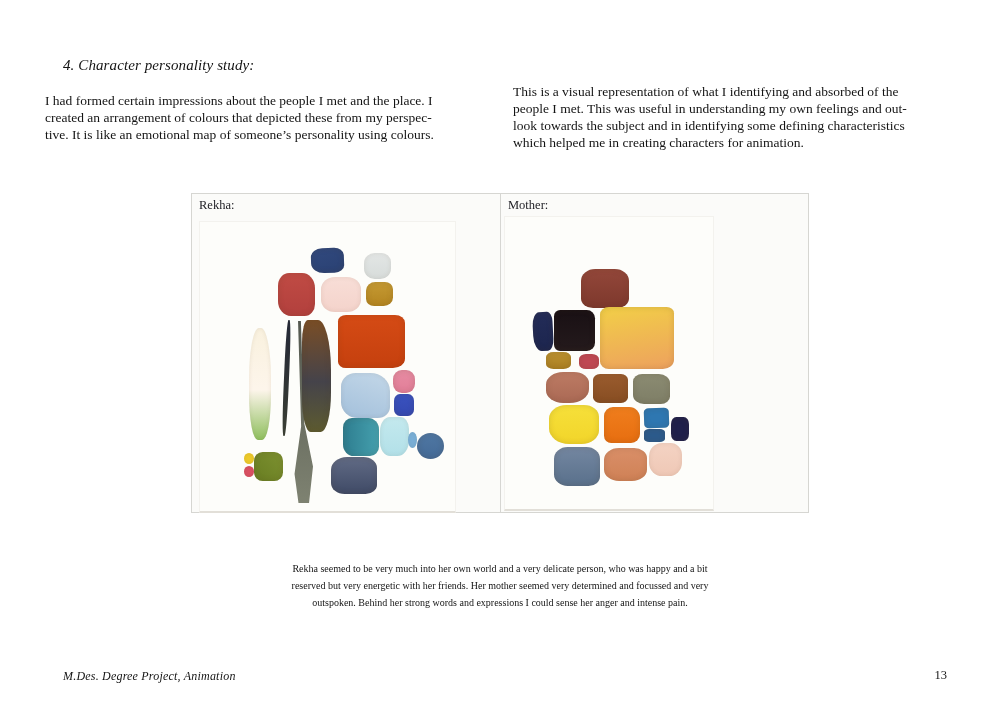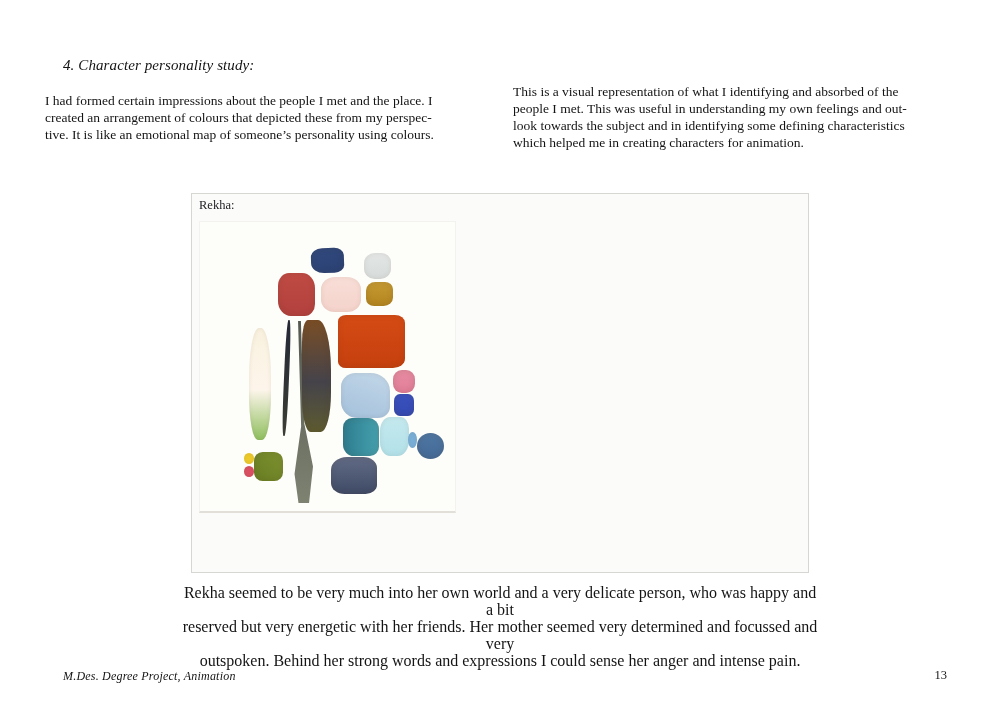--- a/index.html
+++ b/index.html
@@ -21,21 +21,21 @@
   .para {
     font-size: 13.5px;
     line-height: 17px;
     white-space: pre-line;
   }
   .para-left  { left: 45px;  top: 92px;  width: 430px; }
   .para-right { left: 513px; top: 83px;  width: 425px; }
 
   .figure {
     left: 191px; top: 193px;
-    width: 618px; height: 380px;
+    width: 618px; height: 320px;
     border: 1px solid var(--figure-border, #d6d6d2);
     display: flex;
     box-sizing: border-box;
     background: #fbfbf9;
   }
   .panel {
     position: relative;
     width: 309px; height: 100%;
     box-sizing: border-box;
   }
@@ -61,23 +61,23 @@
     box-shadow: inset 0 0 6px rgba(80,55,30,0.18);
   }
   .swatch.light { box-shadow: inset 0 0 5px rgba(80,55,30,0.10); }
   .swatch.circle { border-radius: 50% !important; }
   .swatch.streak { box-shadow: inset 0 0 4px rgba(80,55,30,0.10); }
   .swatch.brush {
     box-shadow: none;
     clip-path: polygon(32% 0%, 45% 0%, 60% 56%, 100% 80%, 82% 100%, 34% 100%, 16% 84%, 46% 58%);
   }
   .caption {
-    left: 180px; top: 584px; width: 640px;
+    left: 180px; top: 560px; width: 640px;
     text-align: center;
-    font-size: 16px;
+    font-size: 10px;
     line-height: 17px;
     white-space: pre-line;
   }
   .footer-left {
     left: 63px; top: 669px;
     font-style: italic;
     font-size: 12px;
     letter-spacing: 0.2px;
   }
   .page-number {
@@ -119,20 +119,41 @@
       <div class="swatch" style="left: 202px; top: 200px; width: 20px; height: 22px; border-radius: 30%; background: linear-gradient(rgb(58, 82, 191), rgb(52, 73, 178));"></div>
       <div class="swatch" style="left: 151px; top: 224px; width: 36px; height: 38px; border-radius: 25% 30%; background: linear-gradient(to left, rgb(69, 160, 174), rgb(46, 125, 143));"></div>
       <div class="swatch light" style="left: 188px; top: 223px; width: 29px; height: 39px; border-radius: 35% 30% 40% 35%; background: linear-gradient(rgb(196, 233, 238), rgb(178, 224, 232));"></div>
       <div class="swatch light" style="left: 216px; top: 238px; width: 9px; height: 16px; border-radius: 50%; background: rgb(122, 176, 216);"></div>
       <div class="swatch circle" style="left: 225px; top: 239px; width: 27px; height: 26px; background: linear-gradient(rgb(79, 119, 163), rgb(68, 106, 151));"></div>
       <div class="swatch" style="left: 139px; top: 263px; width: 46px; height: 37px; border-radius: 35% 30% 25%; background: linear-gradient(rgb(97, 107, 133), rgb(63, 74, 102));"></div>
       <div class="swatch" style="left: 52px; top: 259px; width: 10px; height: 11px; border-radius: 50%; background: rgb(246, 210, 44);"></div>
       <div class="swatch" style="left: 52px; top: 272px; width: 10px; height: 11px; border-radius: 50%; background: rgb(225, 82, 102);"></div>
       <div class="swatch" style="left: 62px; top: 258px; width: 29px; height: 29px; border-radius: 30%; background: linear-gradient(to left bottom, rgb(125, 145, 48), rgb(104, 125, 34));"></div>
     </div>
+  <div class="panel panel-right">
+    <div class="paper paper-mother"></div>
+    <div class="panel-label">Mother:</div>
+  <div class="swatch" style="left: 80px; top: 75px; width: 48px; height: 39px; border-radius: 30% 30% 25% 25%; background: linear-gradient(rgb(147, 71, 58), rgb(125, 56, 44));"></div>
+      <div class="swatch" style="left: 32px; top: 118px; width: 20px; height: 39px; border-radius: 35% 25% 30% 40%; transform: rotate(-3deg); background: linear-gradient(rgb(35, 44, 88), rgb(28, 37, 78));"></div>
+      <div class="swatch" style="left: 53px; top: 116px; width: 41px; height: 41px; border-radius: 15% 20% 20% 15%; background: linear-gradient(rgb(25, 16, 20), rgb(36, 26, 28));"></div>
+      <div class="swatch" style="left: 99px; top: 113px; width: 74px; height: 62px; border-radius: 12% 10% 15% 12%; background: linear-gradient(170deg, rgb(242, 207, 71), rgb(237, 161, 94));"></div>
+      <div class="swatch" style="left: 45px; top: 158px; width: 25px; height: 17px; border-radius: 30%; background: linear-gradient(rgb(187, 145, 48), rgb(171, 127, 34));"></div>
+      <div class="swatch" style="left: 78px; top: 160px; width: 20px; height: 15px; border-radius: 35%; background: rgb(192, 73, 84);"></div>
+      <div class="swatch" style="left: 45px; top: 178px; width: 43px; height: 31px; border-radius: 40% 35% 45% 40%; background: linear-gradient(rgb(189, 123, 100), rgb(170, 105, 84));"></div>
+      <div class="swatch" style="left: 92px; top: 180px; width: 35px; height: 29px; border-radius: 20%; background: linear-gradient(rgb(154, 92, 46), rgb(135, 77, 34));"></div>
+      <div class="swatch" style="left: 132px; top: 180px; width: 37px; height: 30px; border-radius: 25% 30%; background: linear-gradient(rgb(139, 139, 114), rgb(126, 126, 102));"></div>
+      <div class="swatch" style="left: 48px; top: 211px; width: 50px; height: 39px; border-radius: 35% 30% 35% 40%; background: linear-gradient(rgb(246, 224, 58), rgb(242, 213, 42));"></div>
+      <div class="swatch" style="left: 103px; top: 213px; width: 36px; height: 36px; border-radius: 25% 30% 25% 20%; background: linear-gradient(rgb(240, 126, 29), rgb(231, 110, 16));"></div>
+      <div class="swatch" style="left: 143px; top: 214px; width: 25px; height: 20px; border-radius: 20%; transform: rotate(-2deg); background: rgb(46, 119, 177);"></div>
+      <div class="swatch" style="left: 143px; top: 235px; width: 21px; height: 13px; border-radius: 25%; background: rgb(44, 91, 140);"></div>
+      <div class="swatch" style="left: 170px; top: 223px; width: 18px; height: 24px; border-radius: 30%; background: rgb(32, 32, 75);"></div>
+      <div class="swatch" style="left: 53px; top: 253px; width: 46px; height: 39px; border-radius: 30% 30% 25%; background: linear-gradient(rgb(116, 135, 161), rgb(89, 112, 139));"></div>
+      <div class="swatch" style="left: 103px; top: 254px; width: 43px; height: 33px; border-radius: 35% 30% 35% 35%; background: linear-gradient(rgb(218, 143, 104), rgb(207, 129, 86));"></div>
+      <div class="swatch light" style="left: 148px; top: 249px; width: 33px; height: 33px; border-radius: 40% 35% 40% 40%; background: linear-gradient(rgb(244, 211, 195), rgb(239, 200, 182));"></div>
+    </div>
 </div>
 
 <div class="abs caption">Rekha seemed to be very much into her own world and a very delicate person, who was happy and a bit
 reserved but very energetic with her friends. Her mother seemed very determined and focussed and very
 outspoken. Behind her strong words and expressions I could sense her anger and intense pain.</div>
 
 <div class="abs footer-left">M.Des. Degree Project, Animation</div>
 <div class="abs page-number">13</div>
 
 </body></html>

